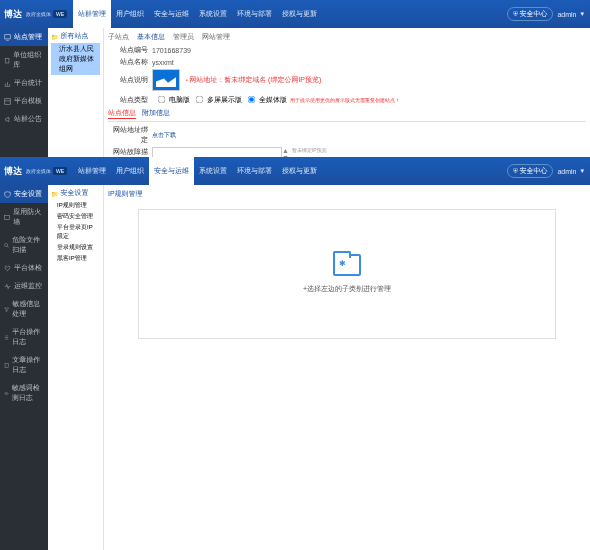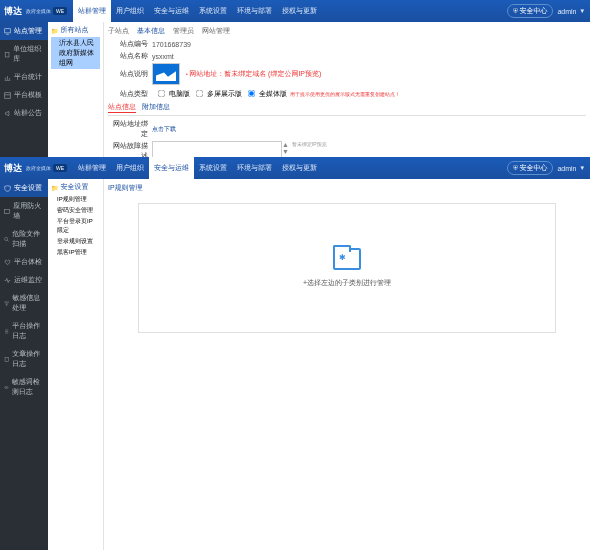--- a/index.html
+++ b/index.html
@@ -1,20 +1,20 @@
 <!DOCTYPE html>
 <html><head>
 <meta charset="utf-8">
 <style>
 *{margin:0;padding:0;box-sizing:border-box;font-family:"Microsoft YaHei",Arial,sans-serif;font-size:7px;}
 body{background:#f0f0f0;width:590px;}
 .panel{width:590px;position:relative;}
 .panel-top{height:157px;}
 .panel-bottom{height:393px;}
-.topbar{height:22px;background:linear-gradient(#1b5bb8,#1a4fa0);color:#fff;display:flex;align-items:center;}
+.topbar{height:28px;background:linear-gradient(#1b5bb8,#1a4fa0);color:#fff;display:flex;align-items:center;}
 .logo{font-size:9px;font-weight:bold;padding:0 4px;}
 .logo-sub{font-size:5px;color:#cde;}
 .tag{background:#0a3a7a;font-size:5px;padding:1px 3px;border-radius:2px;margin-left:2px;}
 .nav{display:flex;align-items:center;height:100%;margin-left:6px;}
 .nav-item{padding:0 5px;height:100%;display:flex;align-items:center;cursor:pointer;font-size:6px;}
 .nav-item.active{background:#fff;color:#1a4fa0;}
 .nav-item:not(.active){color:#dfe9f7;}
 .topbar-right{margin-left:auto;display:flex;align-items:center;gap:4px;padding-right:6px;color:#dfe9f7;font-size:6px;}
 .safe-btn{border:1px solid #5a8fd0;border-radius:7px;padding:1px 5px;color:#fff;cursor:pointer;font-size:6px;}
 .body{display:flex;height:calc(100% - 16px);}

